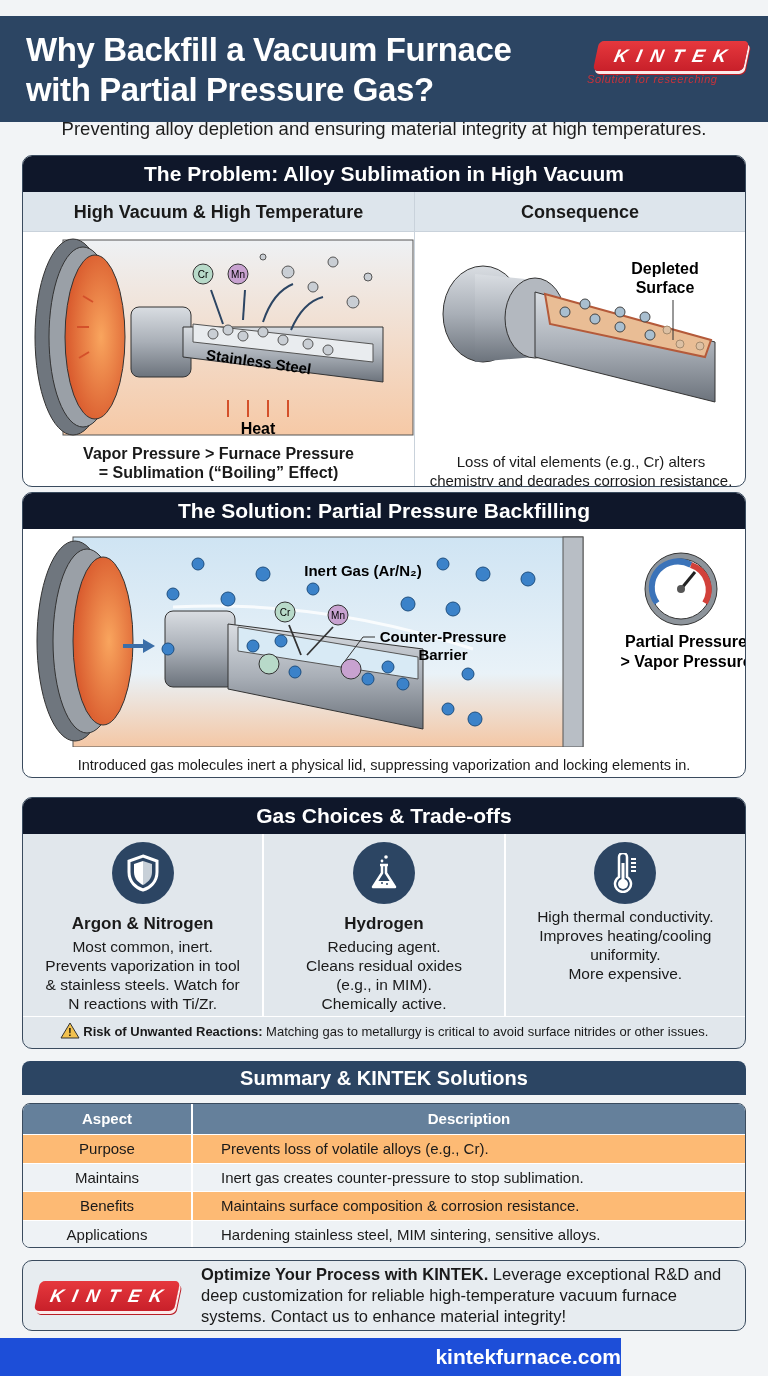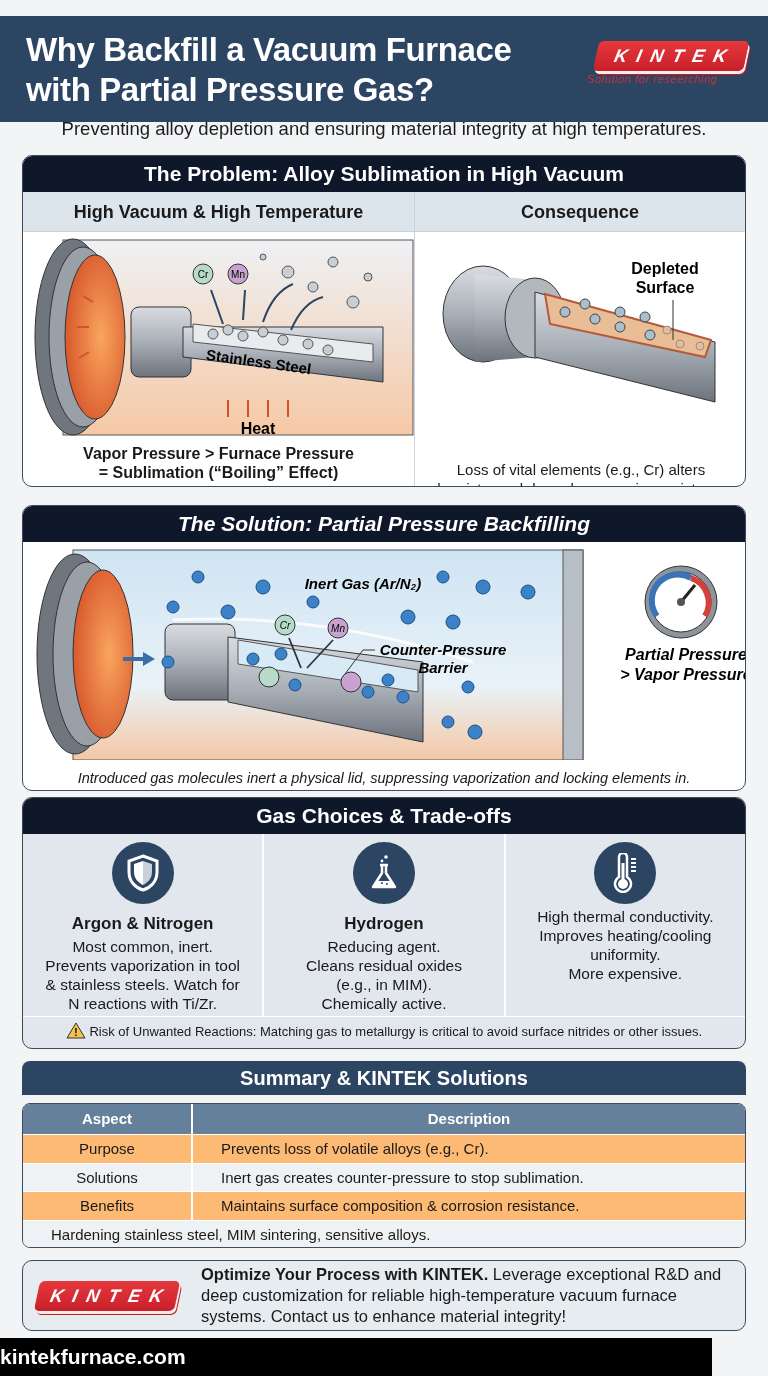--- a/index.html
+++ b/index.html
@@ -15,46 +15,46 @@
   .panel-head { height: 36px; background: #0f172a; color: #fff; font-weight: bold; font-size: 21px; text-align: center; line-height: 36px; }
   .p1 { top: 155px; height: 332px; }
   .col-heads { display: flex; height: 40px; background: #dde5ec; border-bottom: 1px solid #c9d2db; }
   .col-heads div { flex: 1; text-align: center; line-height: 40px; font-weight: bold; font-size: 18px; }
   .col-heads div:first-child { flex: 0 0 392px; border-right: 1px solid #c9d2db; }
   .p1-left { position: absolute; left: 0; top: 76px; width: 392px; height: 255px; border-right: 1px solid #c9d2db; }
   .p1-right { position: absolute; left: 392px; top: 76px; width: 332px; height: 255px; }
   .cap { position: absolute; left: 0; right: 0; text-align: center; font-size: 15px; line-height: 19px; }
   .capb { font-weight: bold; font-size: 16px; }
 
-  .p2 { top: 505px; height: 286px; font-style: italic; }
+  .p2 { top: 492px; height: 286px; }
   .p3 { top: 797px; height: 252px; background: #e1e7ec; }
   .gas-cols { display: flex; height: 183px; border-bottom: 1px solid #fff; }
   .gas-col { flex: 1; text-align: center; position: relative; }
   .gas-col + .gas-col { border-left: 2px solid #fff; }
   .gas-icon { width: 62px; height: 62px; border-radius: 50%; background: #2c4563; margin: 8px auto 0; display: flex; align-items: center; justify-content: center; }
   .gas-name { font-weight: bold; font-size: 17px; margin-top: 10px; }
   .gas-desc { font-size: 15.5px; line-height: 19px; margin-top: 3px; }
   .risk { height: 32px; line-height: 30px; text-align: center; font-size: 13px; }
-  .risk b { font-weight: normal; }
+  .risk b { font-weight: bold; }
 
   .p4-head { position: absolute; left: 22px; top: 1061px; width: 724px; height: 34px; background: #2c4563; border-radius: 8px 8px 0 0; color: #fff; font-weight: bold; font-size: 20px; text-align: center; line-height: 34px; }
   .table { position: absolute; left: 22px; top: 1103px; width: 724px; height: 145px; border: 1.5px solid #3a4b5e; border-radius: 8px; overflow: hidden; }
   .trow { display: flex; height: 28.5px; line-height: 28.5px; font-size: 15px; }
   .trow .a { flex: 0 0 170px; text-align: center; border-right: 2px solid #fff; }
   .trow .d { flex: 1; padding-left: 28px; }
   .thead { background: #65809b; color: #fff; font-weight: bold; height: 30px; line-height: 30px; }
   .odd { background: #fdba74; }
   .even { background: #eef2f5; }
   .trow + .trow { border-top: 1px solid #fff; }
 
   .cta { position: absolute; left: 22px; top: 1260px; width: 724px; height: 71px; border: 1.5px solid #3a4b5e; border-radius: 10px; background: #e7ecf0; }
   .cta .logo { left: 14px; top: 20px; width: 140px; height: 30px; }
   .cta .logo span { font-size: 18px; }
   .cta-text { position: absolute; left: 178px; top: 3px; width: 540px; font-size: 16.5px; line-height: 21px; }
-  .footer { position: absolute; left: 0; top: 1338px; width: 712px; height: 38px; background: #000000; color: #fff; text-align: left; font-weight: bold; font-size: 21px; line-height: 38px; }
+  .footer { position: absolute; left: 0; top: 1338px; width: 621px; height: 38px; background: #1d4ed8; color: #fff; text-align: right; font-weight: bold; font-size: 21px; line-height: 38px; }
 </style>
 </head>
 <body>
 
 <div class="header">
   <div class="title">
     <div>Why Backfill a Vacuum Furnace</div>
     <div>with Partial Pressure Gas?</div>
   </div>
   <div class="logo">
@@ -156,21 +156,21 @@
         </g>
       <g fill="#dcc0a4" stroke="#a58a6d">
           <circle cx="252" cy="98" r="4"></circle>
           <circle cx="265" cy="112" r="4"></circle>
           <circle cx="285" cy="114" r="4"></circle>
         </g>
       <text x="250" y="42" font-size="16" font-weight="bold" text-anchor="middle" font-family="Liberation Sans, sans-serif">Depleted</text>
       <text x="250" y="61" font-size="16" font-weight="bold" text-anchor="middle" font-family="Liberation Sans, sans-serif">Surface</text>
       <line x1="258" y1="68" x2="258" y2="108" stroke="#333"></line>
     </svg>
-    <div class="cap" style="top:228px;">
+    <div class="cap" style="top:220px;">
       <div>Loss of vital elements (e.g., Cr) alters</div>
       <div>chemistry and degrades corrosion resistance.</div>
     </div>
   </div>
 </div>
 
 <div class="panel p2">
   <div class="panel-head">The Solution: Partial Pressure Backfilling</div>
   <svg width="724" height="218" viewBox="0 0 724 218" style="position:absolute;left:0;top:36px;">
     <defs>
@@ -315,28 +315,29 @@
 <div class="table">
   <div class="trow thead">
     <div class="a">Aspect</div>
     <div class="d" style="text-align:center;padding-left:0;">Description</div>
   </div>
   <div class="trow odd">
       <div class="a">Purpose</div>
       <div class="d">Prevents loss of volatile alloys (e.g., Cr).</div>
     </div>
   <div class="trow even">
-      <div class="a">Solutions</div>
+      <div class="a">Maintains</div>
       <div class="d">Inert gas creates counter-pressure to stop sublimation.</div>
     </div>
   <div class="trow odd">
       <div class="a">Benefits</div>
       <div class="d">Maintains surface composition &amp; corrosion resistance.</div>
     </div>
   <div class="trow even">
+      <div class="a">Applications</div>
       <div class="d">Hardening stainless steel, MIM sintering, sensitive alloys.</div>
     </div>
 </div>
 
 <div class="cta">
   <div class="logo">
       <span>KINTEK</span>
     </div>
   <div class="cta-text"><b>Optimize Your Process with KINTEK.</b><span> Leverage exceptional R&amp;D and deep customization for reliable high-temperature vacuum furnace systems. Contact us to enhance material integrity!</span></div>
 </div>

